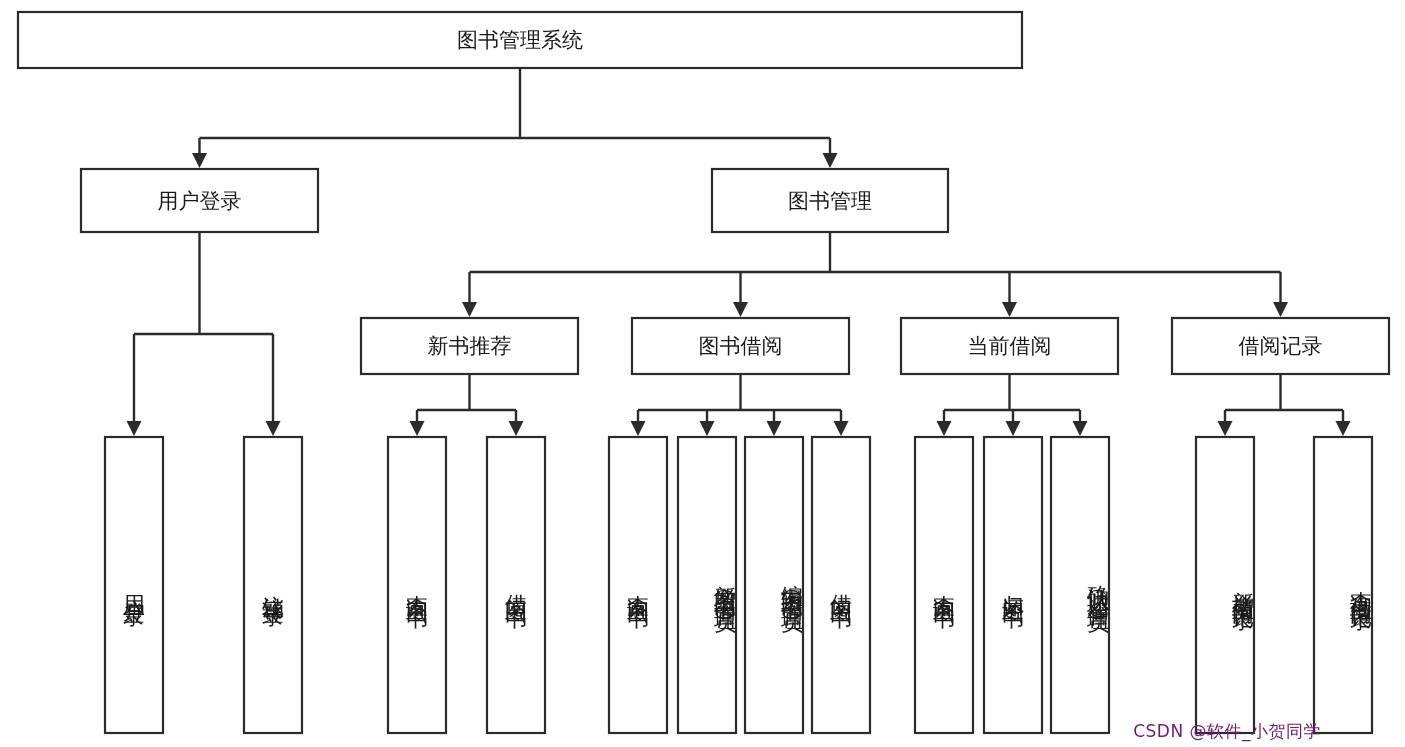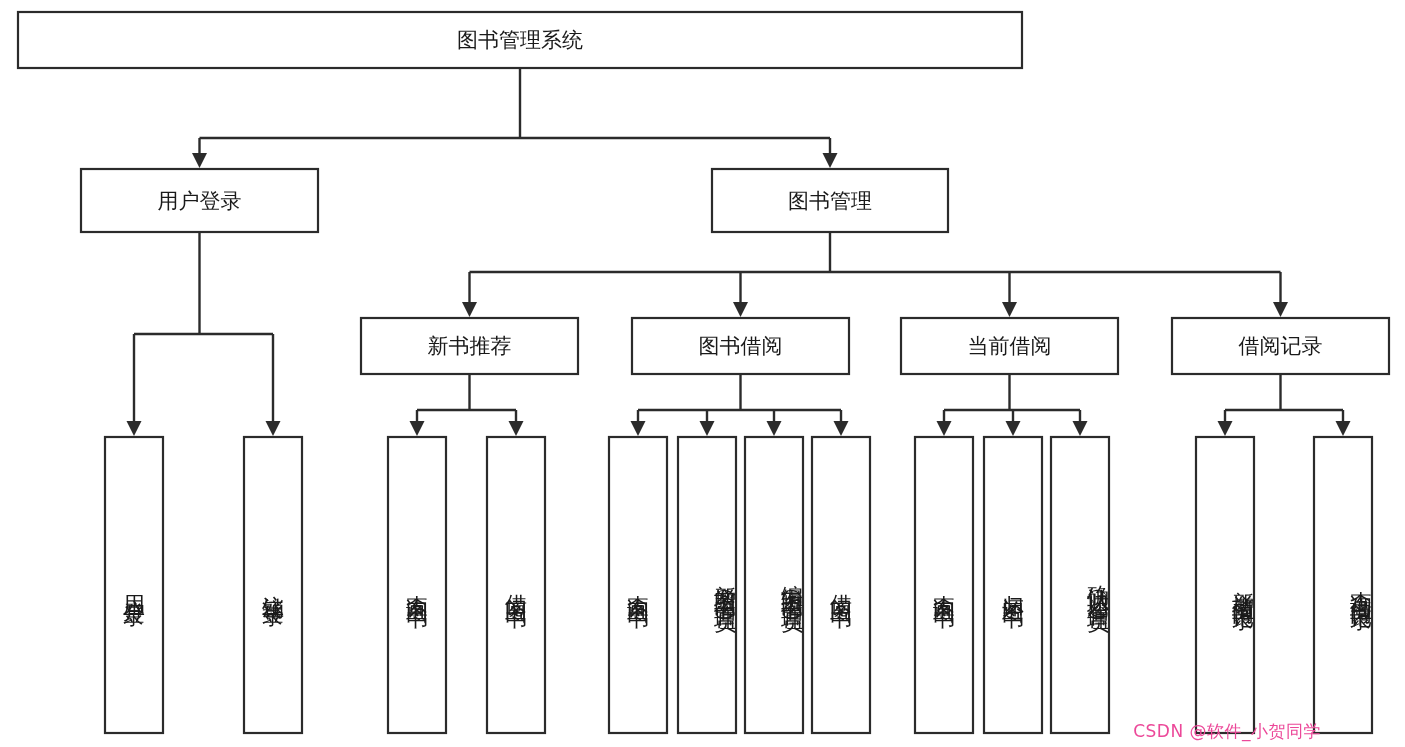--- a/index.html
+++ b/index.html
@@ -62,21 +62,21 @@
     color: #1a1a1a;
     white-space: nowrap;
     pointer-events: none;
   }
   .watermark {
     position: absolute;
     right: 8px;
     bottom: 4px;
     font-family: "DejaVu Sans", "Liberation Sans", sans-serif;
     font-size: 17px;
-    color: #ec4899;
+    color: #701a75;
     letter-spacing: 0.5px;
     white-space: nowrap;
   }
 </style>
 </head>
 <body>
 
 <div id="diagram-root">
 
   <svg id="flow" viewBox="0 0 1405 747">

